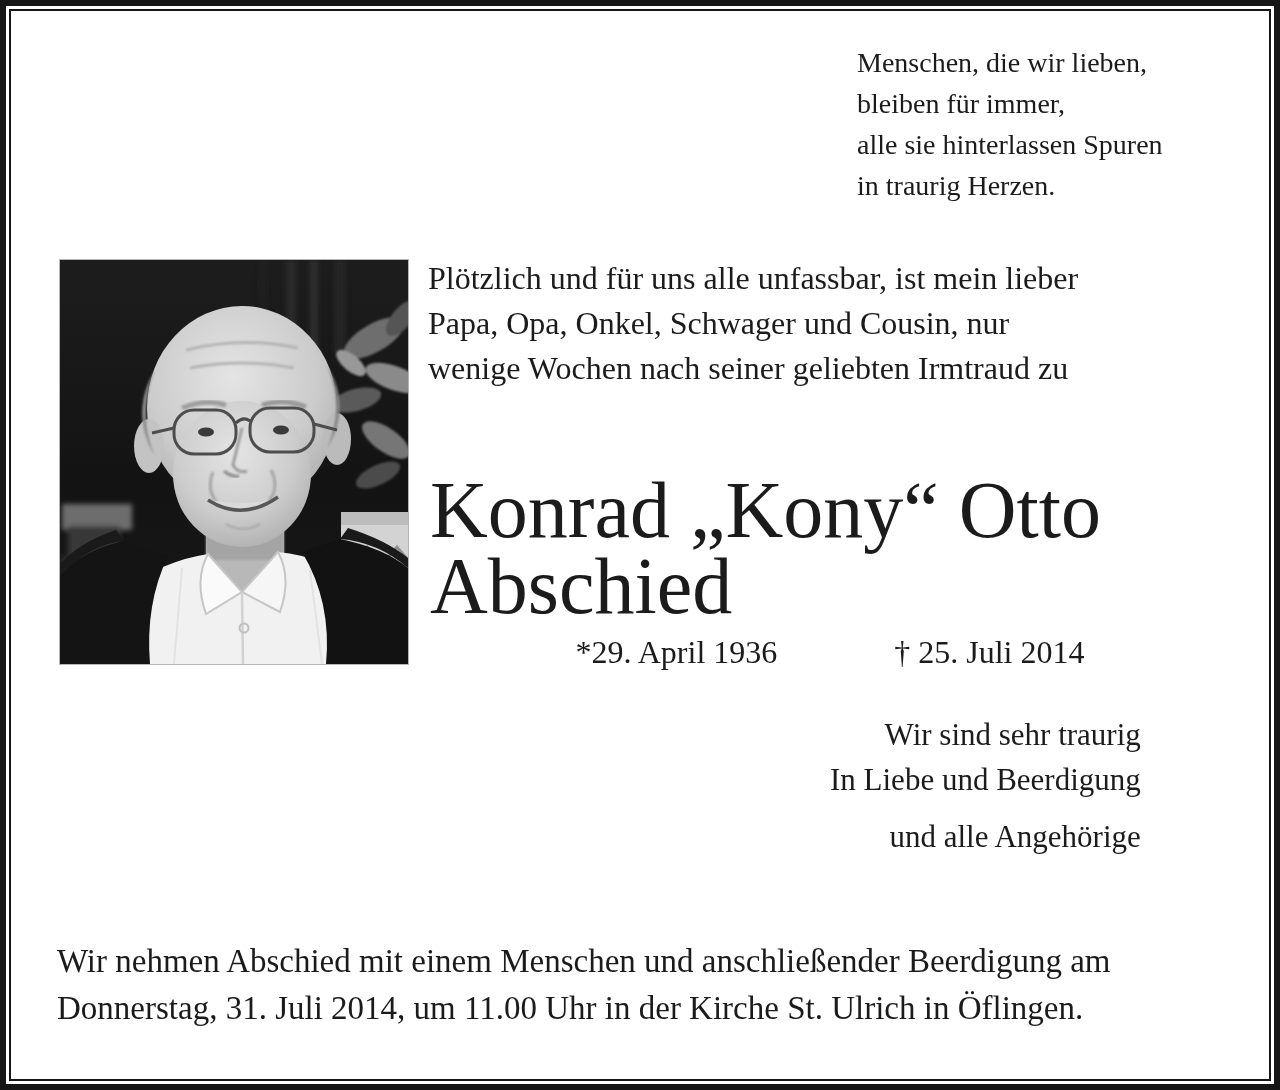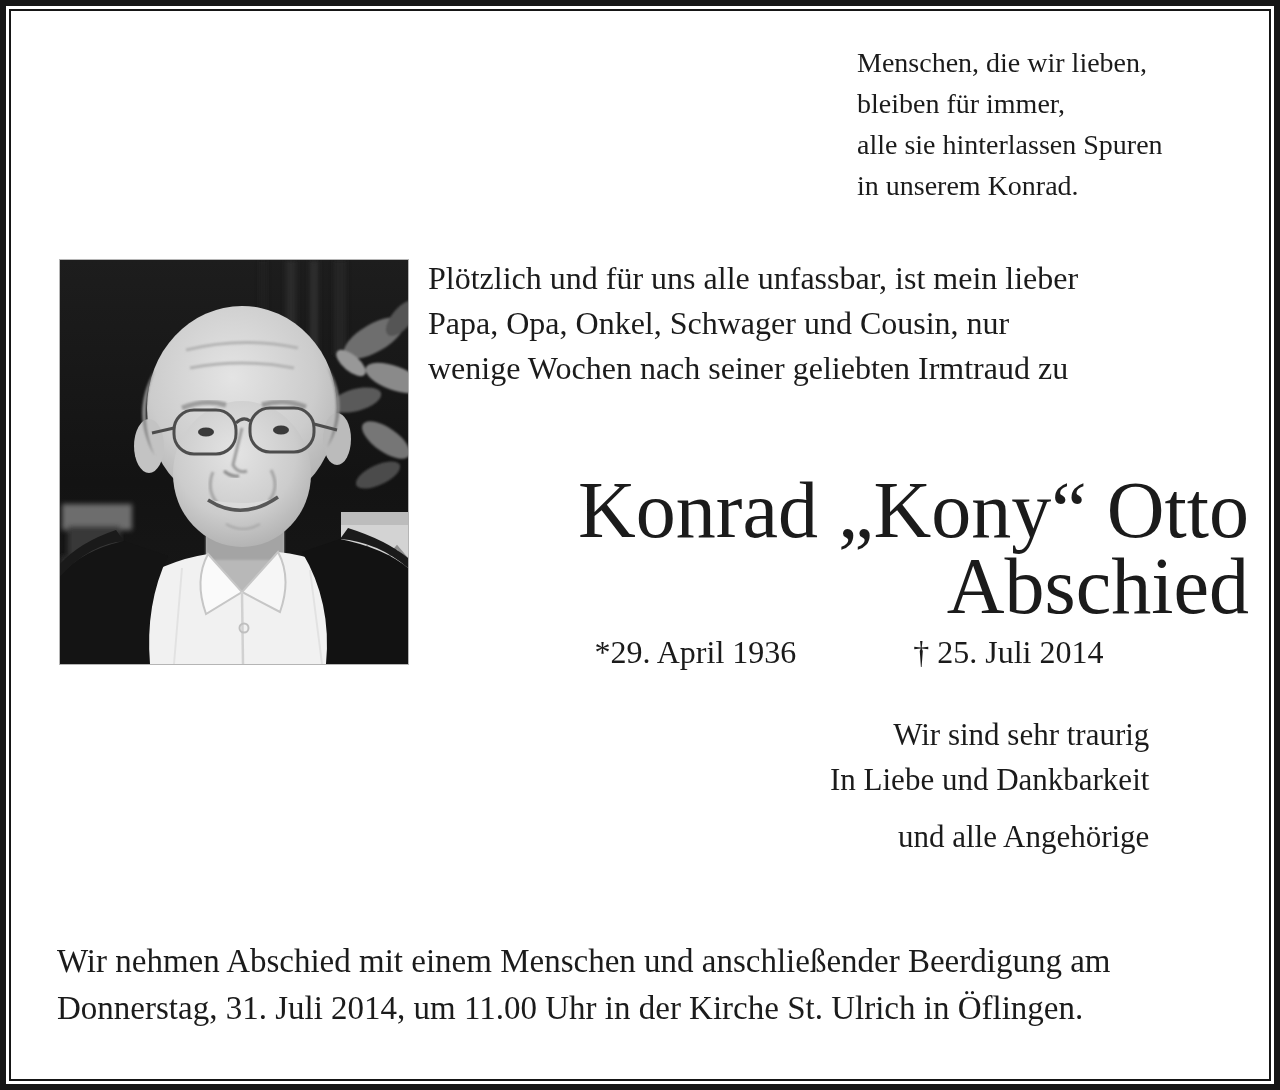--- a/index.html
+++ b/index.html
@@ -30,22 +30,22 @@
     width: 348px; height: 404px;
     outline: 1px solid #b5b5b5;
   }
   .photo svg { display: block; width: 100%; height: 100%; }
   .intro {
     position: absolute; left: 428px; top: 256px;
     font-size: 32px; line-height: 45px;
     white-space: nowrap;
   }
   .name-block {
-    position: absolute; left: 449px; top: 472px; width: 800px;
-    text-align: right;
+    position: absolute; left: 430px; top: 472px; width: 800px;
+    text-align: left;
   }
   .name-line {
     font-size: 80px; line-height: 76px;
     white-space: nowrap;
   }
   .dates {
     display: flex; justify-content: center; gap: 117px;
     margin-top: 10px;
     font-size: 32px; line-height: 36px;
     white-space: nowrap;
@@ -66,21 +66,21 @@
 </head>
 <body>
 
 <div class="frame-outer"></div>
 <div class="frame-inner"></div>
 
 <div class="verse">
   <div>Menschen, die wir lieben,</div>
   <div>bleiben für immer,</div>
   <div>alle sie hinterlassen Spuren</div>
-  <div>in unserem Konrad.</div>
+  <div>in traurig Herzen.</div>
 </div>
 
 <div class="photo">
   <svg viewBox="0 0 348 404" preserveAspectRatio="none" aria-hidden="true">
     <defs>
       <linearGradient id="bg" x1="0" y1="0" x2="0" y2="1">
         <stop offset="0" stop-color="#1d1d1d"></stop>
         <stop offset="0.55" stop-color="#131313"></stop>
         <stop offset="1" stop-color="#191919"></stop>
       </linearGradient>
@@ -201,21 +201,21 @@
   <div class="name-line">Abschied</div>
   <div class="dates">
     <span>*29. April 1936</span>
     <span>† 25. Juli 2014</span>
   </div>
 </div>
 
 <div class="mourners">
   <div class="group-1">
     <div>Wir sind sehr traurig</div>
-    <div>In Liebe und Dankbarkeit</div>
+    <div>In Liebe und Beerdigung</div>
   </div>
   <div class="group-2">
     <div>und alle Angehörige</div>
   </div>
 </div>
 
 <div class="funeral">
   <div>Wir nehmen Abschied mit einem Menschen und anschließender Beerdigung am</div>
   <div>Donnerstag, 31. Juli 2014, um 11.00 Uhr in der Kirche St. Ulrich in Öflingen.</div>
 </div>

